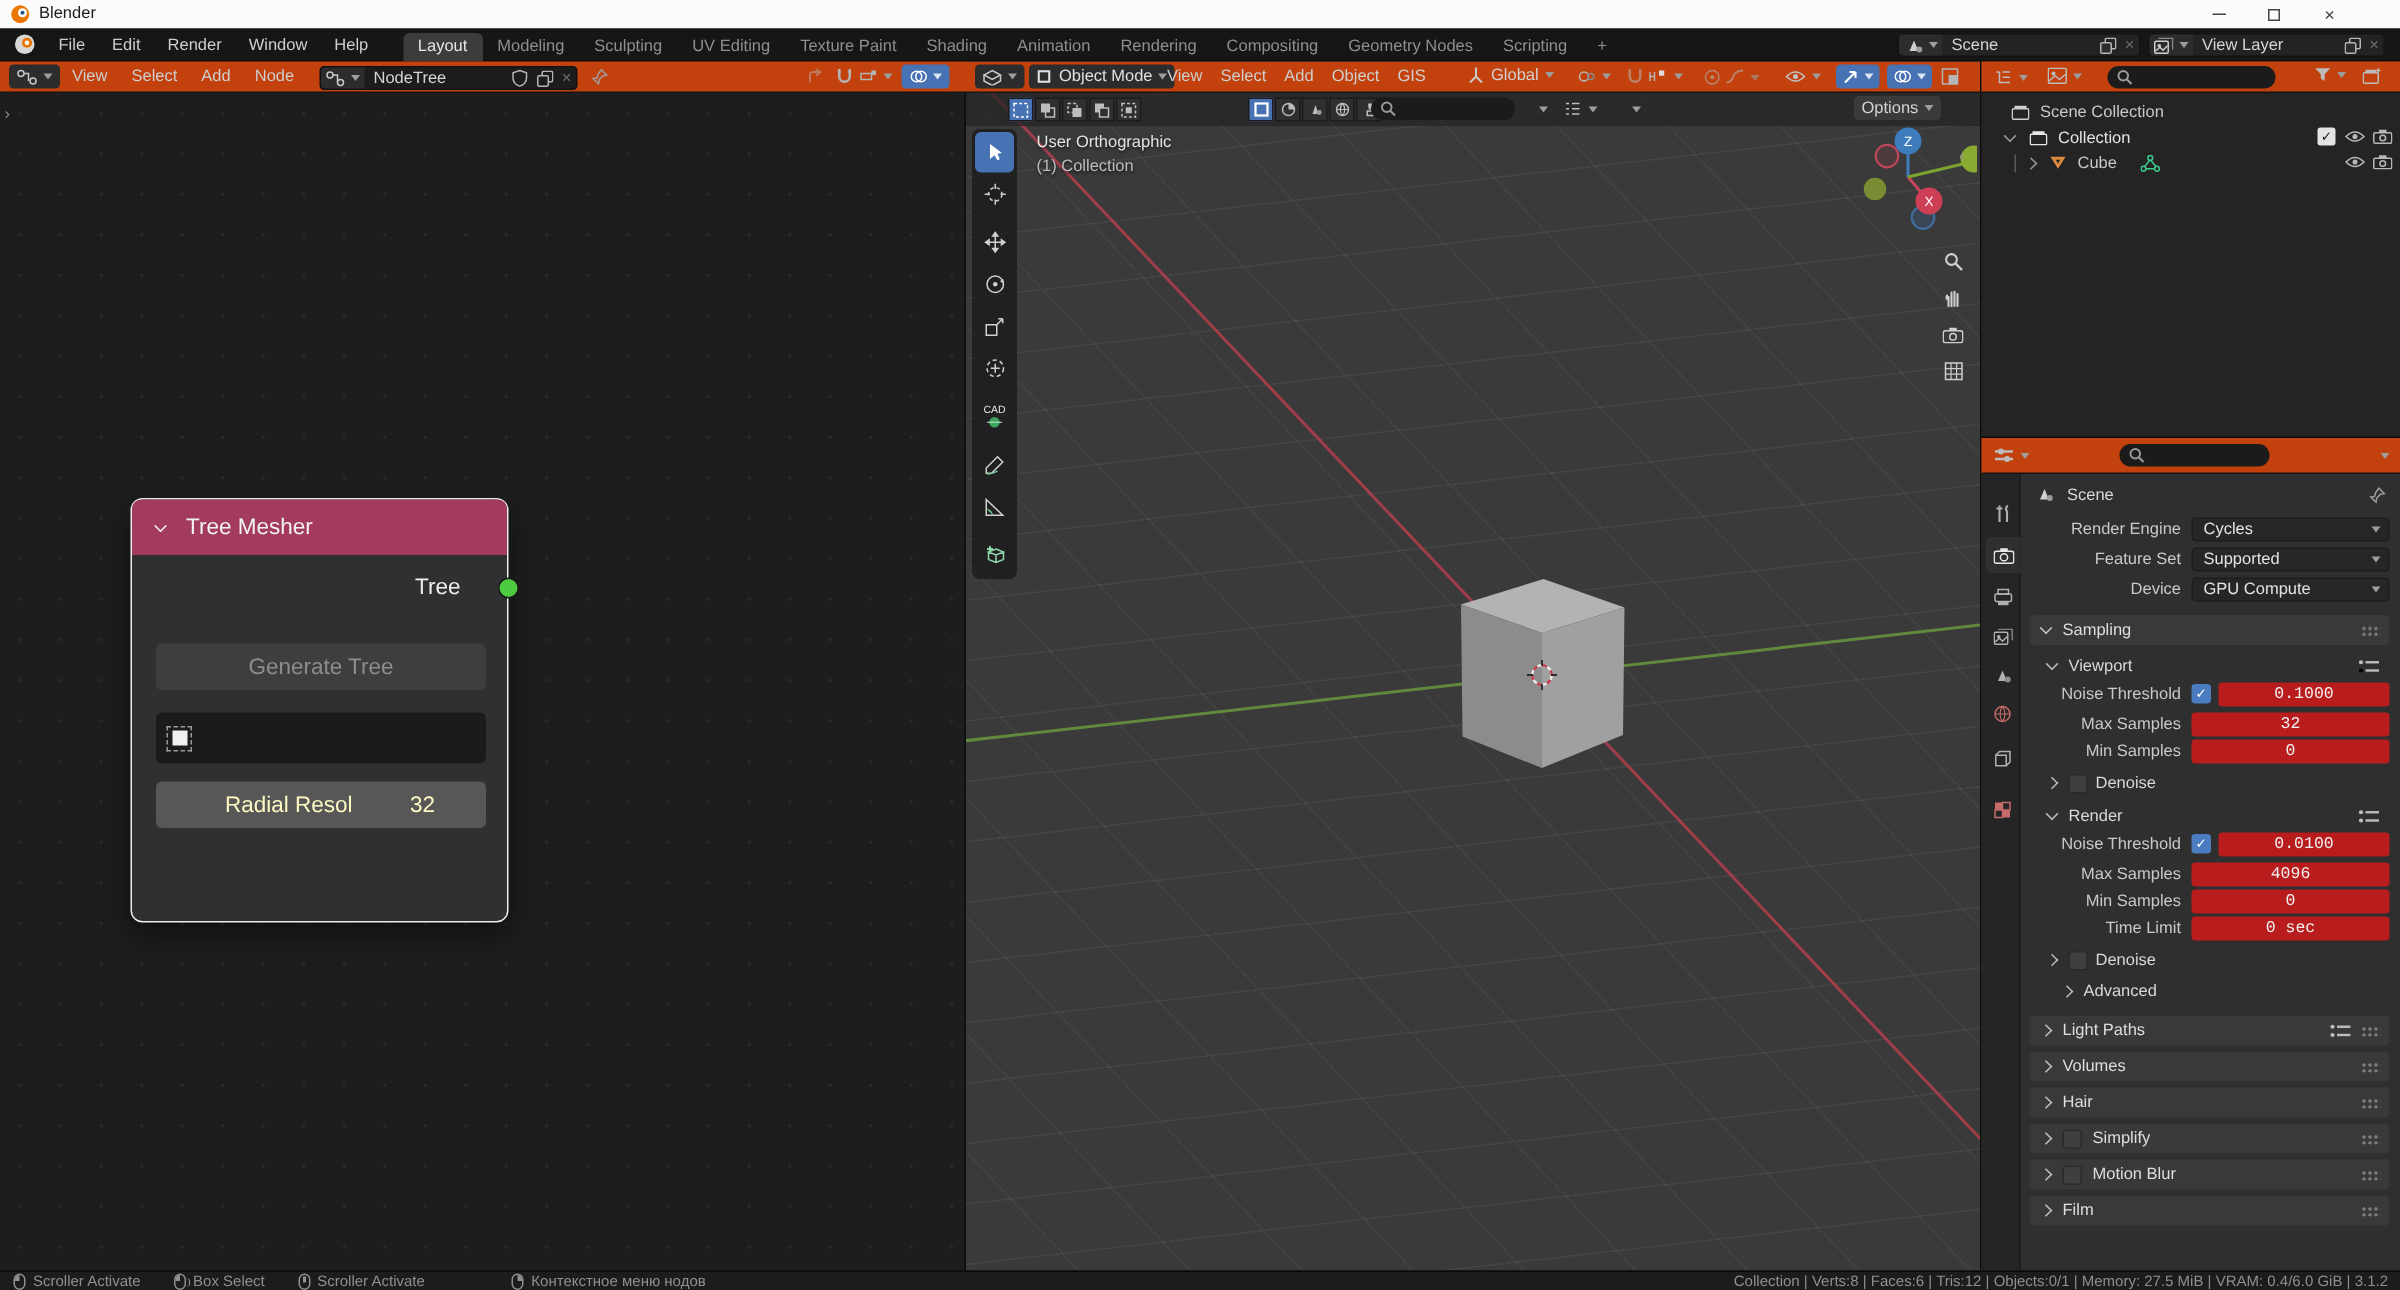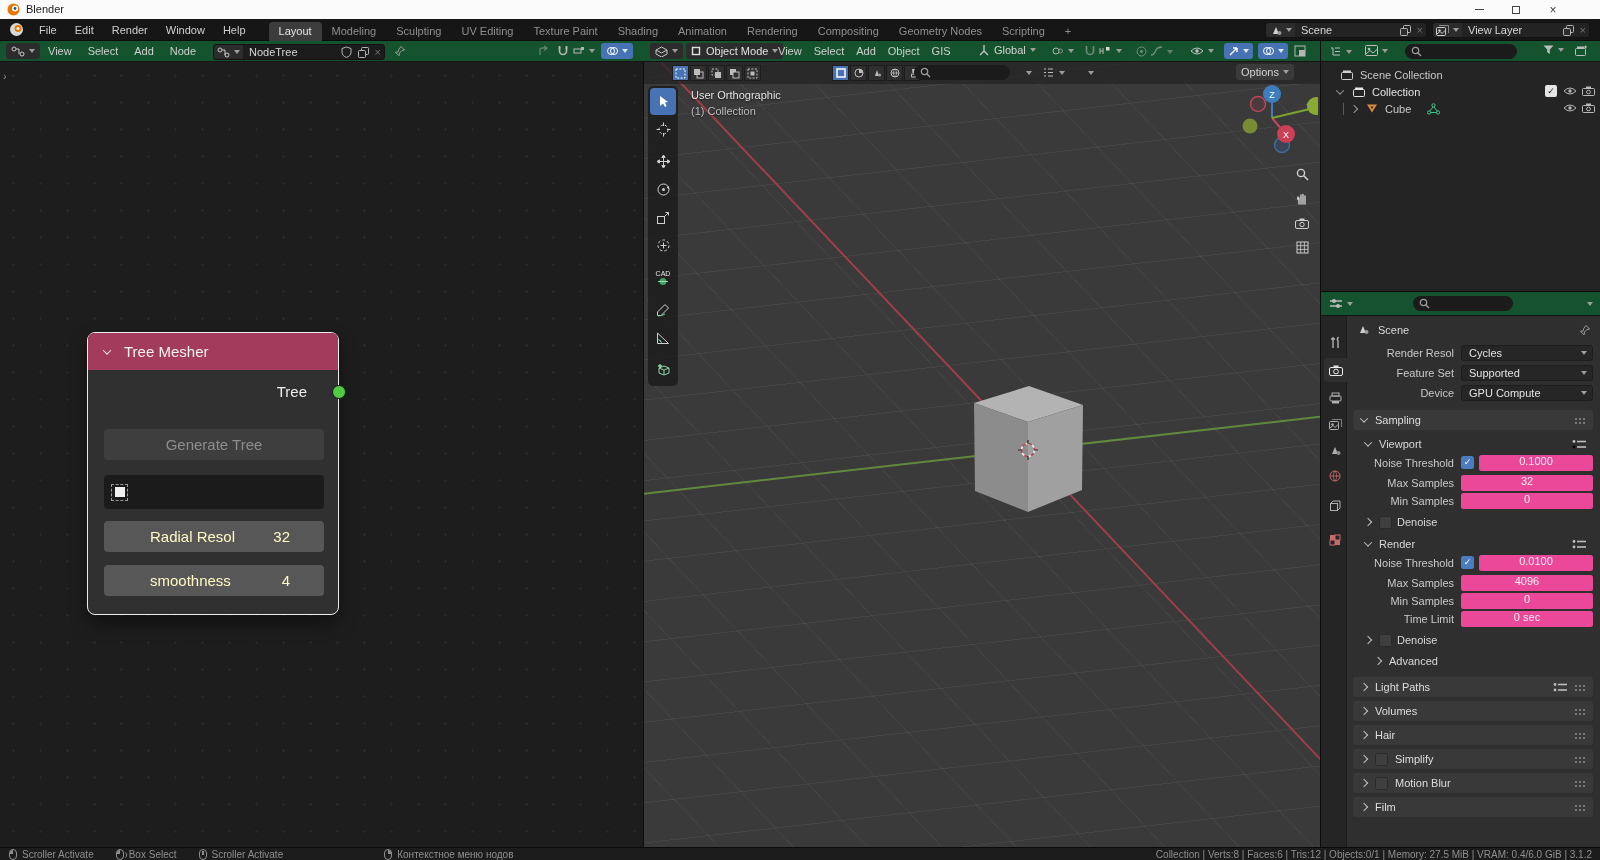--- a/index.html
+++ b/index.html
@@ -28,21 +28,21 @@
   .idblock .seg-btn { display:flex; align-items:center; padding:0 3px; height:100%; }
   .dimx { color:#6f6f6f; font-size:11px; }
 
   
   .chev { display:inline-block; width:6px; height:6px; border-right:1.5px solid #bdbdbd; border-bottom:1.5px solid #bdbdbd; }
   .chev.down { transform:rotate(45deg) translate(-1px,-1px); }
   .chev.right { transform:rotate(-45deg); }
   .caret { display:inline-block; width:0; height:0; border-left:3.5px solid transparent; border-right:3.5px solid transparent; border-top:4px solid #9d9d9d; margin-left:4px; }
 
   
-  .edhdr { background:#14532d; border-bottom:1px solid #151515; }
+  .edhdr { background:#c2410c; border-bottom:1px solid #151515; }
   .hbtn { display:inline-flex; align-items:center; background:#2c2c2c; border-radius:3px; padding:0 5px; height:16px; }
   .hmenu { color:#cfcfcf; font-size:11px; padding:0 8px; line-height:21px; }
 
   
   .node-editor { left:0; top:41px; width:644px; height:806px; background:#1d1d1d; border-right:1px solid #0c0c0c; }
   .ne-canvas { position:absolute; left:0; top:21px; width:644px; height:785px; overflow:hidden;
      background-image:radial-gradient(circle, #292929 1px, transparent 1.2px); background-size:27px 27px; }
   .bnode { position:absolute; left:87px; top:270px; width:252px; height:283px; background:#303030; border:1.6px solid #ececec; border-radius:8px; box-shadow:0 8px 18px rgba(0,0,0,0.45); }
   .bnode-hdr { height:37px; background:#a33c5c; border-radius:6px 6px 0 0; display:flex; align-items:center; }
   .bnode-hdr .chev { border-color:#eee; margin-left:16px; }
@@ -82,21 +82,21 @@
   .searchfield { display:flex; align-items:center; background:#1b1b1b; border-radius:8px; height:15px; padding:0 6px; }
   .properties { position:absolute; left:0; top:251px; width:280px; height:555px; background:#2f2f2f; }
   .pr-tabs { position:absolute; left:0; top:24px; width:26px; height:531px; background:#252525; border-right:1px solid #1d1d1d; }
   .ptab { position:absolute; left:2px; width:24px; height:24px; display:flex; align-items:center; justify-content:center; }
   .ptab.active { background:#2f2f2f; border-radius:4px 0 0 4px; left:3px; width:23px; }
   .pr-content { position:absolute; left:26px; top:24px; width:254px; height:531px; padding:5px 8px 0 6px; overflow:hidden; }
   .prow { display:flex; align-items:center; height:17px; margin-bottom:3px; }
   .prow .plabel { width:108px; text-align:right; color:#c9c9c9; font-size:11px; padding-right:7px; }
   .dropdown { flex:1; height:16px; background:#262626; border:1px solid #1d1d1d; border-radius:3px; display:flex; align-items:center; color:#e3e3e3; font-size:11px; padding-left:7px; }
   .dropdown .caret { margin-left:auto; margin-right:5px; }
-  .numfield { flex:1; height:16px; background:#ec4899; border-radius:2.5px; display:flex; align-items:flex-start; justify-content:center; color:#f0f0f0; font-size:11px; }
+  .numfield { flex:1; height:16px; background:#b91c1c; border-radius:2.5px; display:flex; align-items:center; justify-content:center; color:#f0f0f0; font-size:11px;font-family:Liberation Mono, monospace; }
   .checkbox { width:13px; height:13px; border-radius:2.5px; background:#4a7cbf; color:#fff; font-size:9px; line-height:13px; text-align:center; margin-right:5px; flex:none; }
   .checkbox.off { background:#3f3f3f; border:1px solid #2a2a2a; }
   .panelbar { height:20px; background:#393939; border-radius:3px; display:flex; align-items:center; margin-bottom:4px; color:#dedede; font-size:11px; }
   .panelbar .chev { margin-left:8px; margin-right:8px; border-color:#c4c4c4; }
   .subhdr { height:20px; display:flex; align-items:center; color:#d8d8d8; font-size:11px; }
   .grip { width:13px; height:7px; background-image:radial-gradient(circle,#7a7a7a 1px,transparent 1.2px); background-size:4px 4px; margin-left:auto; margin-right:6px; flex:none; }
   .preset-ic { margin-left:auto; margin-right:6px; flex:none; }
 
   
   .statusbar { left:0; top:847px; width:1600px; height:13px; background:#1c1c1c; border-top:1px solid #0a0a0a; display:flex; align-items:center; font-size:10px; color:#8f8f8f; }
@@ -277,24 +277,20 @@
         <span class="socket"></span>
         <div class="bnode-btn">Generate Tree</div>
         <div class="bnode-obj">
           <span class="objpick">
               <i></i>
             </span>
         </div>
         <div class="bnode-slider" style="top:188px">
           <span class="lbl">Radial Resol</span>
           <span class="val">32</span>
-        </div>
-        <div class="bnode-slider" style="top:232px">
-          <span class="lbl">smoothness</span>
-          <span class="val">4</span>
         </div>
       </div>
     </div>
   </div>
 
   <div class="abs viewport">
 
     <div class="abs edhdr" style="left:0;top:0;width:676px;height:21px;z-index:7">
       <span class="hbtn abs" style="left:6px;top:2px">
         <svg width="13" height="11">
@@ -769,21 +765,21 @@
             </svg>
           <span style="margin-left:8px;color:#d8d8d8;font-size:11px">Scene</span>
           <span style="margin-left:auto;margin-right:2px">
               <svg width="12" height="12">
                 <path d="M7 1.5 L10.5 5 L8 5.5 L5.5 8 L5 10.8 L1.5 7.3 L4 7 L4.8 4.3 Z" fill="none" stroke="#9d9d9d"></path>
               </svg>
             </span>
         </div>
 
         <div class="prow">
-          <span class="plabel">Render Resol</span>
+          <span class="plabel">Render Engine</span>
           <span class="dropdown">
               <span>Cycles</span>
               <span class="caret"></span>
             </span>
         </div>
         <div class="prow">
           <span class="plabel">Feature Set</span>
           <span class="dropdown">
               <span>Supported</span>
               <span class="caret"></span>
@@ -929,20 +925,20 @@
       <span>Scroller Activate</span>
     </span>
     <span class="hint">
       <span class="mouse lmb drag"></span>
       <span>Box Select</span>
     </span>
     <span class="hint">
       <span class="mouse mmb"></span>
       <span>Scroller Activate</span>
     </span>
-    <span class="hint" style="margin-left:79px">
+    <span class="hint" style="margin-left:36px">
       <span class="mouse rmb"></span>
       <span>Контекстное меню нодов</span>
     </span>
     <span style="margin-left:auto;margin-right:8px">Collection | Verts:8 | Faces:6 | Tris:12 | Objects:0/1 | Memory: 27.5 MiB | VRAM: 0.4/6.0 GiB | 3.1.2</span>
   </div>
 
 </div>
 
 </body></html>

